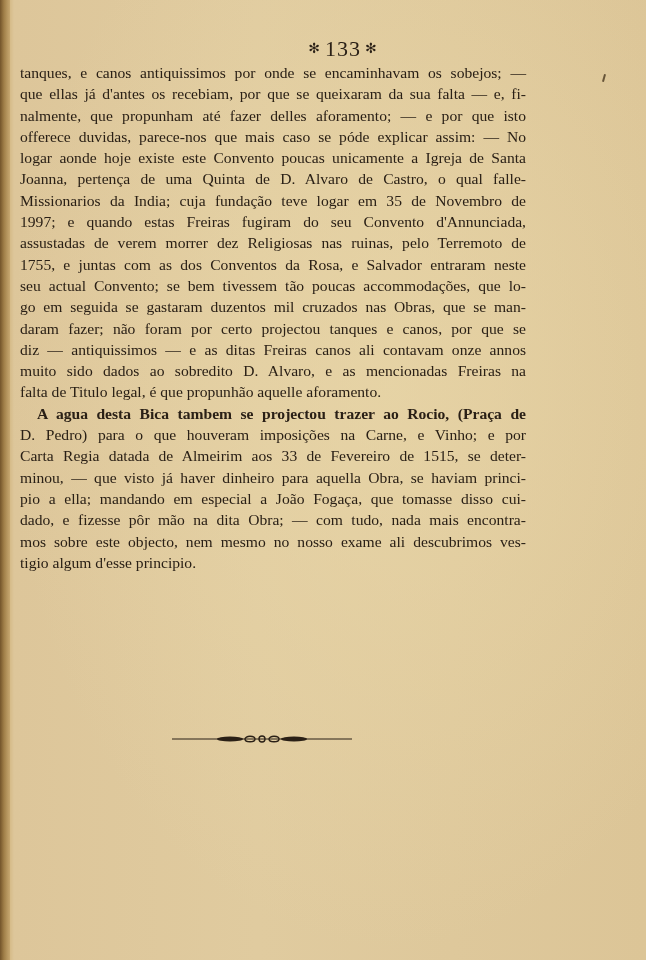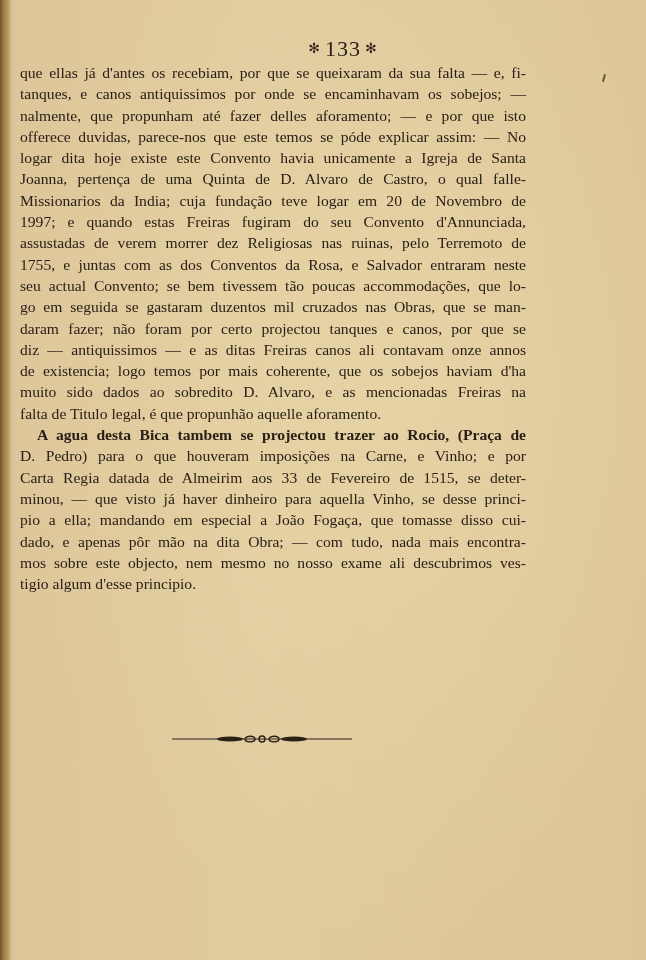--- a/index.html
+++ b/index.html
@@ -53,45 +53,44 @@
   <div class="binding"></div>
 
   <div class="page-number">
     <span class="star">✻</span><span>133</span><span class="star">✻</span>
   </div>
 
   <div class="margin-mark"></div>
 
   <div class="text-block">
     <div>
+      <span class="line">tanques, e canos antiquissimos por onde se encaminhavam os sobejos; —</span>
       <span class="line">que ellas já d'antes os recebiam, por que se queixaram da sua falta — e, fi-</span>
-      <span class="line">tanques, e canos antiquissimos por onde se encaminhavam os sobejos; —</span>
       <span class="line">nalmente, que propunham até fazer delles aforamento; — e por que isto</span>
-      <span class="line">offerece duvidas, parece-nos que este temos se póde explicar assim: — No</span>
-      <span class="line">logar dita hoje existe este Convento havia unicamente a Igreja de Santa</span>
+      <span class="line">offerece duvidas, parece-nos que mais caso se póde explicar assim: — No</span>
+      <span class="line">logar aonde hoje existe este Convento poucas unicamente a Igreja de Santa</span>
       <span class="line">Joanna, pertença de uma Quinta de D. Alvaro de Castro, o qual falle-</span>
-      <span class="line">Missionarios da India; cuja fundação teve logar em 20 de Novembro de</span>
+      <span class="line">Missionarios da India; cuja fundação teve logar em 35 de Novembro de</span>
       <span class="line">1997; e quando estas Freiras fugiram do seu Convento d'Annunciada,</span>
       <span class="line">assustadas de verem morrer dez Religiosas nas ruinas, pelo Terremoto de</span>
       <span class="line">1755, e juntas com as dos Conventos da Rosa, e Salvador entraram neste</span>
       <span class="line">seu actual Convento; se bem tivessem tão poucas accommodações, que lo-</span>
       <span class="line">go em seguida se gastaram duzentos mil cruzados nas Obras, que se man-</span>
       <span class="line">daram fazer; não foram por certo projectou tanques e canos, por que se</span>
       <span class="line">diz — antiquissimos — e as ditas Freiras canos ali contavam onze annos</span>
-      <span class="line">de existencia; logo temos por mais coherente, que os sobejos haviam d'ha</span>
       <span class="line">muito sido dados ao sobredito D. Alvaro, e as mencionadas Freiras na</span>
       <span class="line last">falta de Titulo legal, é que propunhão aquelle aforamento.</span>
     </div>
     <div>
       <span class="line indent">A agua desta Bica tambem se projectou trazer ao Rocio, (Praça de</span>
       <span class="line">D. Pedro) para o que houveram imposições na Carne, e Vinho; e por</span>
       <span class="line">Carta Regia datada de Almeirim aos 33 de Fevereiro de 1515, se deter-</span>
-      <span class="line">minou, — que visto já haver dinheiro para aquella Vinho, se desse princi-</span>
+      <span class="line">minou, — que visto já haver dinheiro para aquella Obra, se haviam princi-</span>
       <span class="line">pio a ella; mandando em especial a João Fogaça, que tomasse disso cui-</span>
-      <span class="line">dado, e apenas pôr mão na dita Obra; — com tudo, nada mais encontra-</span>
+      <span class="line">dado, e fizesse pôr mão na dita Obra; — com tudo, nada mais encontra-</span>
       <span class="line">mos sobre este objecto, nem mesmo no nosso exame ali descubrimos ves-</span>
       <span class="line last">tigio algum d'esse principio.</span>
     </div>
   </div>
 
   <svg class="ornament" viewBox="0 0 180 12" xmlns="http://www.w3.org/2000/svg">
     <line x1="0" y1="6" x2="180" y2="6" stroke="#2a2016" stroke-width="1.2"></line>
     <ellipse cx="58" cy="6" rx="13" ry="2.6" fill="#2a2016"></ellipse>
     <ellipse cx="78" cy="6" rx="5" ry="2.8" fill="none" stroke="#2a2016" stroke-width="1.4"></ellipse>
     <circle cx="90" cy="6" r="3" fill="none" stroke="#2a2016" stroke-width="1.4"></circle>

